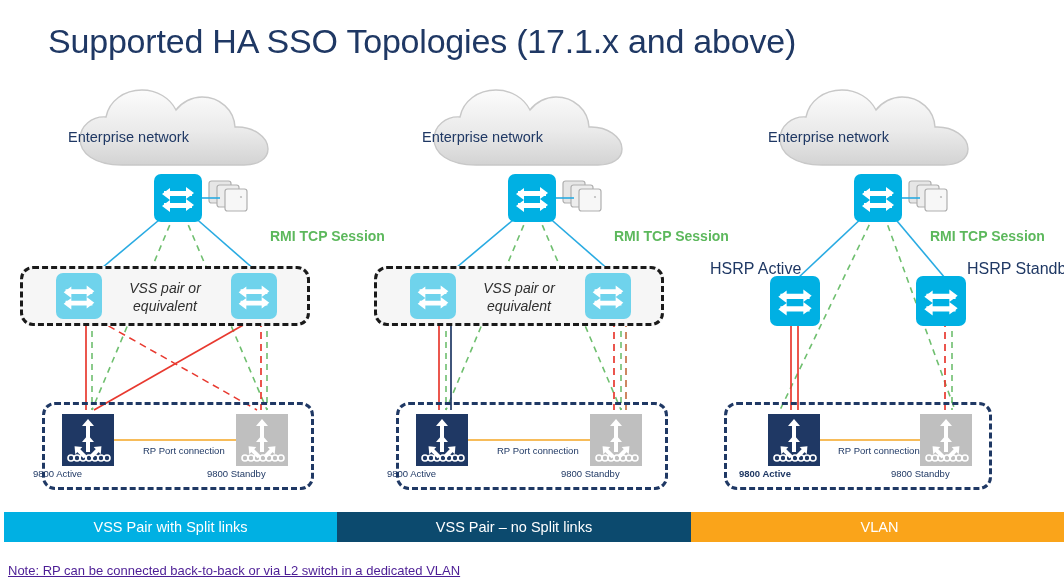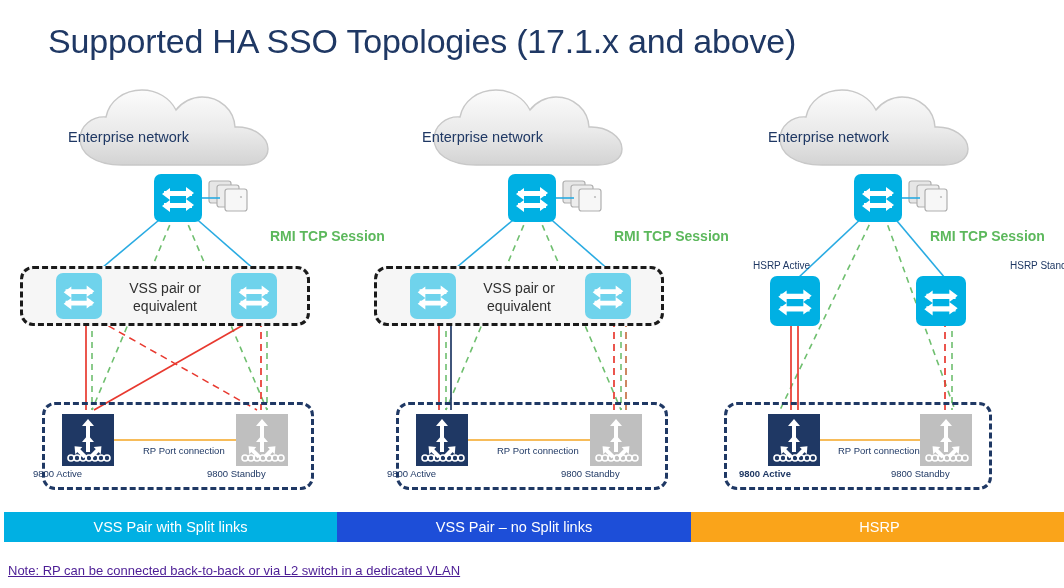--- a/index.html
+++ b/index.html
@@ -45,21 +45,21 @@
 
   
   .vssbox {
     position: absolute;
     background: #F6F6F6;
     border: 3.5px dashed #1A1A1A;
     border-radius: 13px;
   }
   .vss-label {
     position: absolute; text-align: center;
-    font-size: 14px; color: #2F2F2F; line-height: 1.25;
+    font-size: 14px; color: #2F2F2F; line-height: 1.25; font-style: italic;
   }
 
   
   .wlcbox {
     position: absolute;
     border: 3px dashed #1F3864;
     border-radius: 13px;
     background: transparent;
   }
 
@@ -71,23 +71,22 @@
     font-size: 9.5px; color: #1F3864; white-space: nowrap;
   }
   .wlc-label.bold { font-weight: bold; }
 
   
   .rmi {
     position: absolute; font-size: 14px; font-weight: bold;
     color: #5CB85C; white-space: nowrap;
   }
   .hsrp {
-    position: absolute; font-size: 10px; color: #1F3864;
+    position: absolute; font-size: 16px; color: #1F3864;
     white-space: nowrap;
-    margin-left: 43px;
   }
   .rp-label {
     position: absolute; font-size: 9.5px; color: #1F3864;
     white-space: nowrap;
   }
 
   
   .legend { position: absolute; left: 4px; top: 512px; height: 30px; width: 1064px; display: flex; justify-content: space-between; }
   .legend-seg {
     display: flex; align-items: center; justify-content: center;
@@ -572,23 +571,23 @@
         </g>
       </svg>
     </div>
     <div class="wlc-label" style="left:189px; top:388px;">9800 Standby</div>
   </div>
 
   <div class="legend">
     <div class="legend-seg" style="width:333px; background:#00B0E3;">
       <span>VSS Pair with Split links</span>
     </div>
-    <div class="legend-seg" style="width:354px; background:#1d4ed8;">
+    <div class="legend-seg" style="width:354px; background:#0c4a6e;">
       <span>VSS Pair – no Split links</span>
     </div>
     <div class="legend-seg" style="width:377px; background:#FAA41A;">
-      <span>HSRP</span>
+      <span>VLAN</span>
     </div>
   </div>
 
   <div class="note">Note: RP can be connected back-to-back or via L2 switch in a dedicated VLAN</div>
 
 </div>
 
 </body></html>

